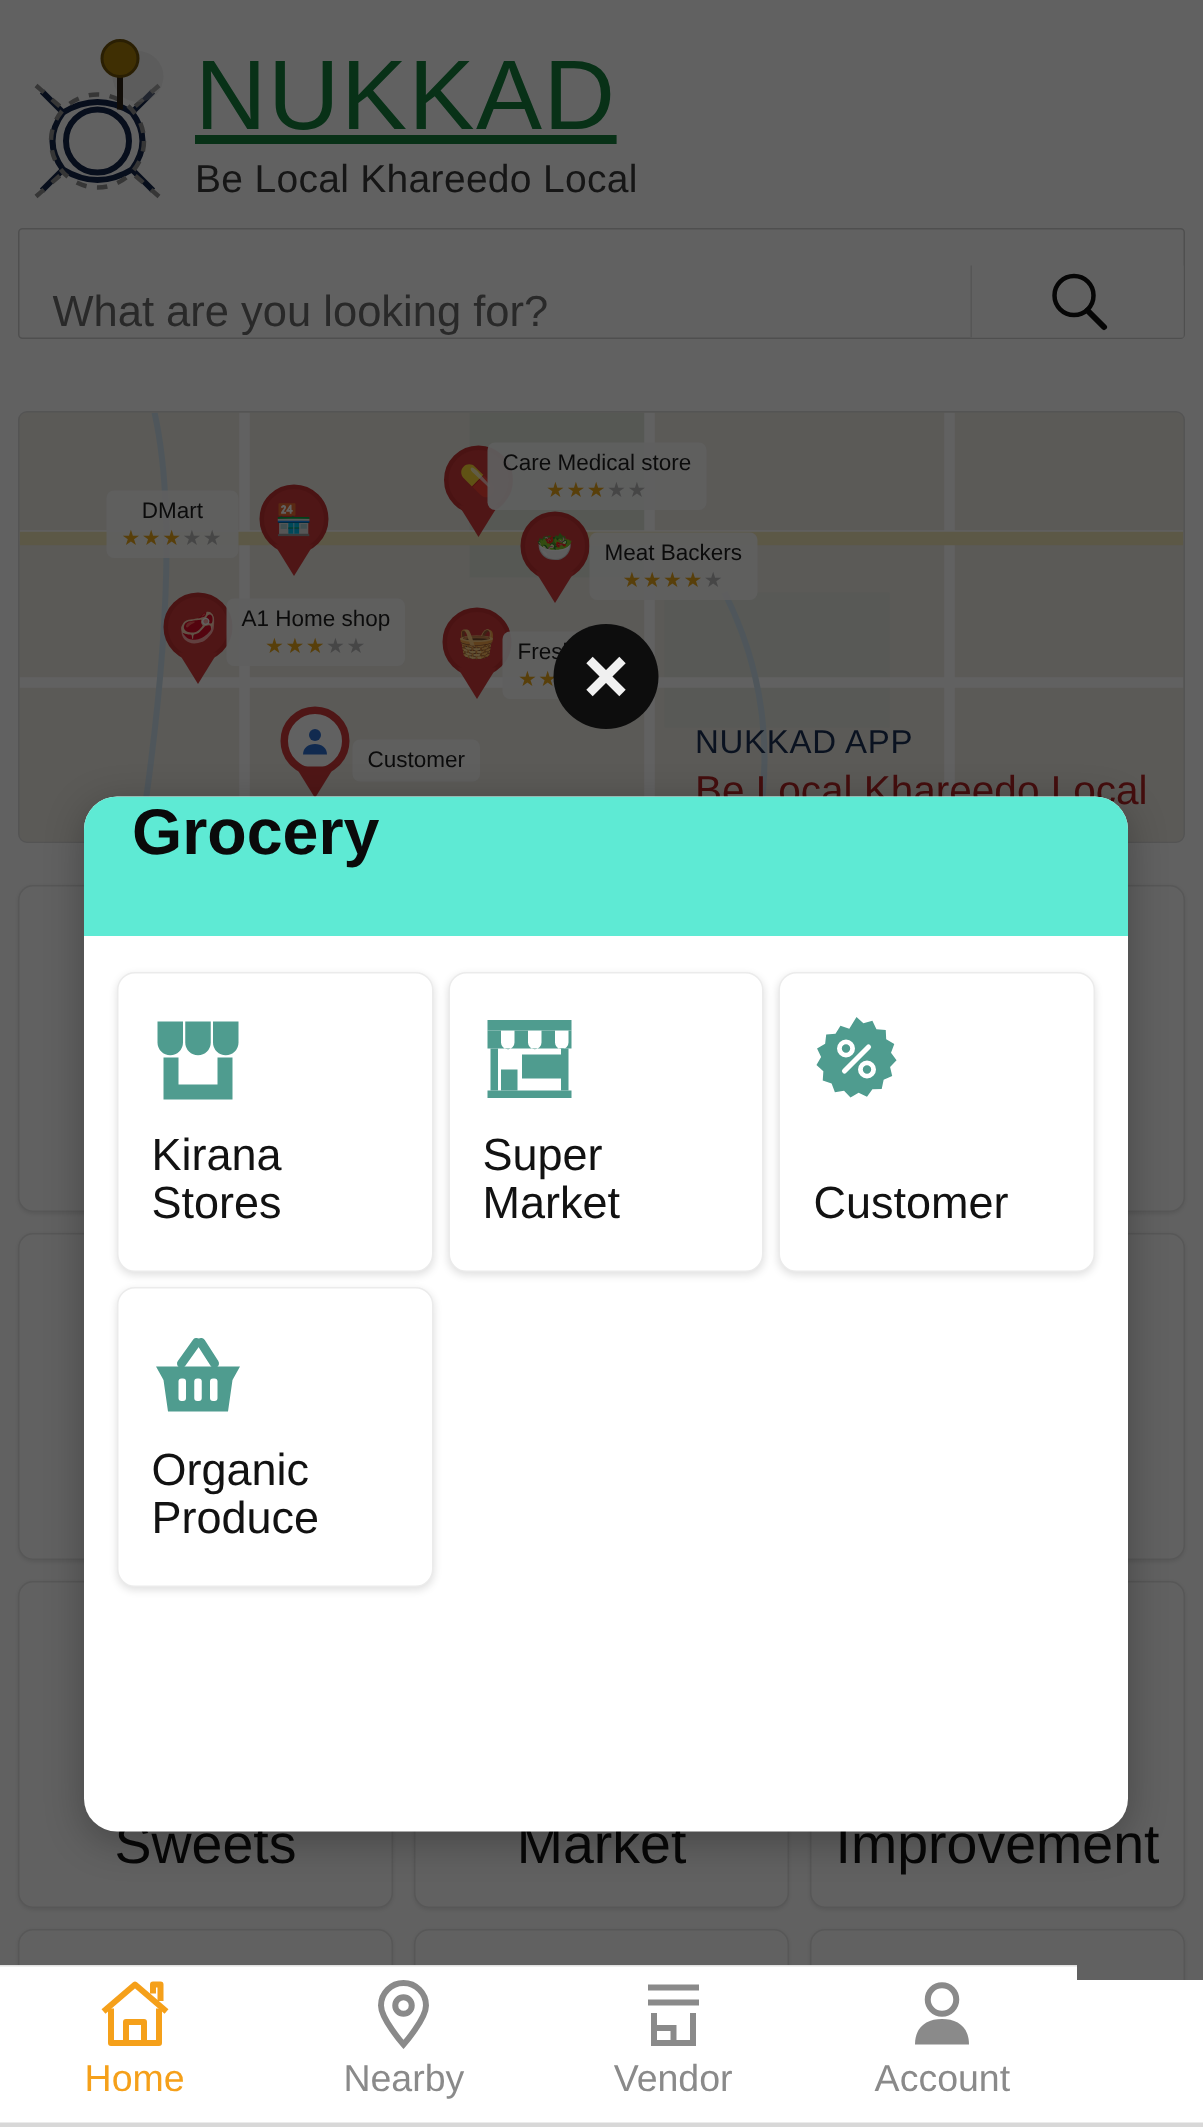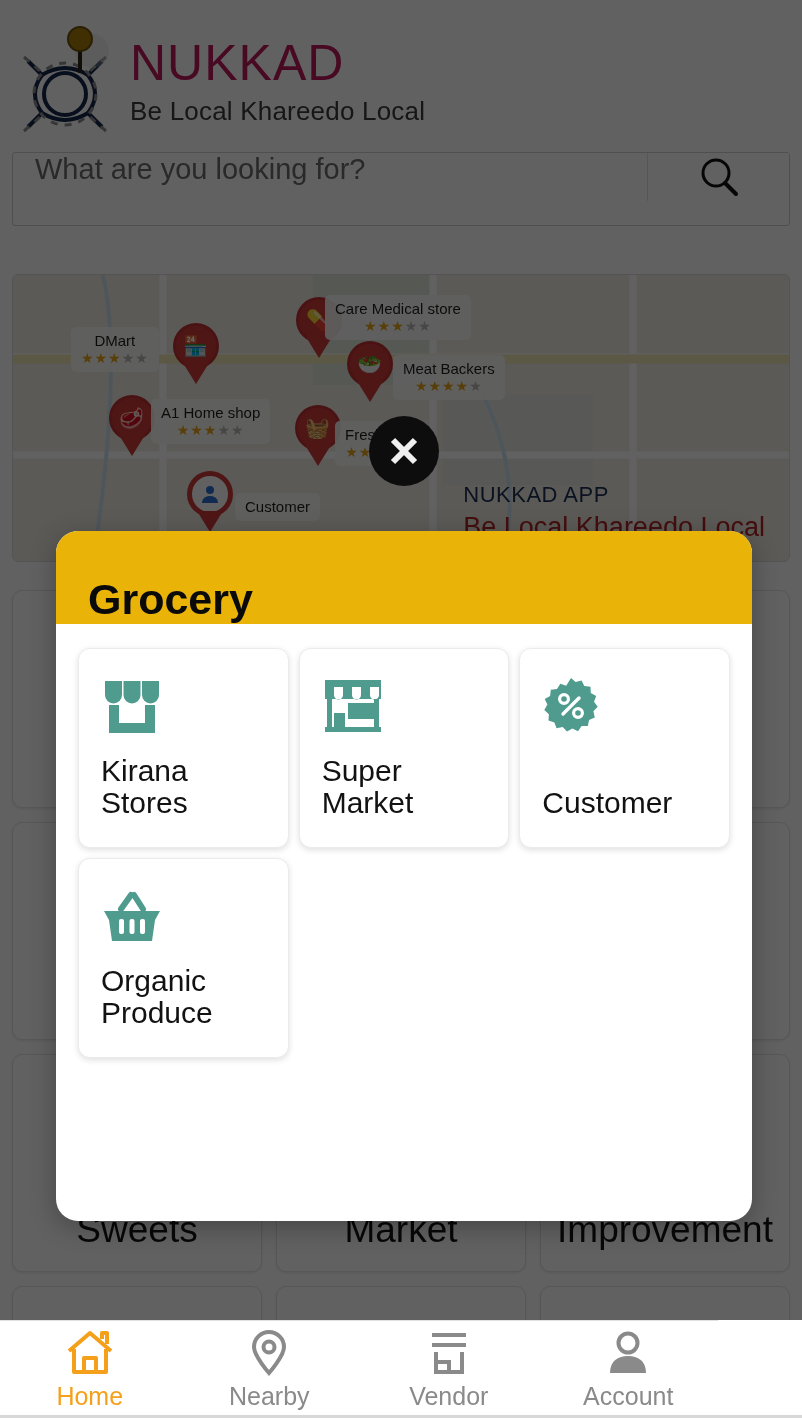--- a/index.html
+++ b/index.html
@@ -25,31 +25,31 @@
 
   
   .brand {
     display: flex; align-items: center;
     padding: 14px 0 0 12px;
     height: 152px;
   }
   .brand-mark { width: 106px; height: 124px; flex: 0 0 auto; }
   .brand-text { margin-left: 12px; }
   .brand-title {
-    font-size: 50px; line-height: 0.98; letter-spacing: 1px;
-    color: #be185d; font-weight: 400;
+    font-size: 66px; line-height: 0.98; letter-spacing: 1px;
+    color: #15803d; font-weight: 400; text-decoration: underline;
   }
   .brand-sub {
     font-size: 26px; color: #3c3c3c; margin-top: 8px; letter-spacing: .2px;
   }
 
   
   .search-wrap { padding: 0 12px; }
   .search {
-    display: flex; align-items: flex-start;
+    display: flex; align-items: flex-end;
     height: 74px;
     border: 1px solid #cfcfcf; border-radius: 3px;
     background: #ffffff;
   }
   .search-input {
     flex: 1; border: 0; outline: 0; background: transparent;
     font-family: "Liberation Sans", sans-serif;
     font-size: 29px; color: #6d6d6d;
     padding: 0 22px;
   }
@@ -132,22 +132,22 @@
   .sheet {
     position: absolute; left: 56px; top: 531px;
     width: 696px; height: 690px;
     background: #ffffff;
     border-radius: 22px;
     z-index: 10;
     overflow: hidden;
     box-shadow: 0 6px 26px rgba(0,0,0,.28);
   }
   .sheet-head {
-    height: 93px; background: #eab308;
-    display: flex; align-items: flex-end;
+    height: 93px; background: #5eead4;
+    display: flex; align-items: flex-start;
     padding-left: 32px;
   }
   .sheet-title { font-size: 43px; font-weight: bold; color: #0a0a0a; }
   .sheet-body { padding: 24px 22px 0 22px; }
   .sub-grid {
     display: grid; grid-template-columns: repeat(3, 1fr);
     gap: 10px;
   }
   .sub-card {
     height: 200px; background: #ffffff;
@@ -157,21 +157,21 @@
     display: flex; flex-direction: column; cursor: pointer;
   }
   .sub-icon { height: 62px; display: flex; align-items: center; }
   .sub-label {
     margin-top: auto; margin-bottom: 28px;
     font-size: 30px; color: #121212; line-height: 1.06;
   }
 
   
   .bottom-nav {
-    position: absolute; left: 0; bottom: 0;
+    position: absolute; left: 0; bottom: 10px;
     width: 718px; height: 98px;
     background: #ffffff; border-top: 1px solid #e0e0e0;
     display: flex; z-index: 20;
   }
   .nav-item {
     flex: 1; display: flex; flex-direction: column;
     align-items: center; justify-content: center; gap: 6px;
     cursor: pointer;
   }
   .nav-label { font-size: 25px; color: #8a8a8a; }

